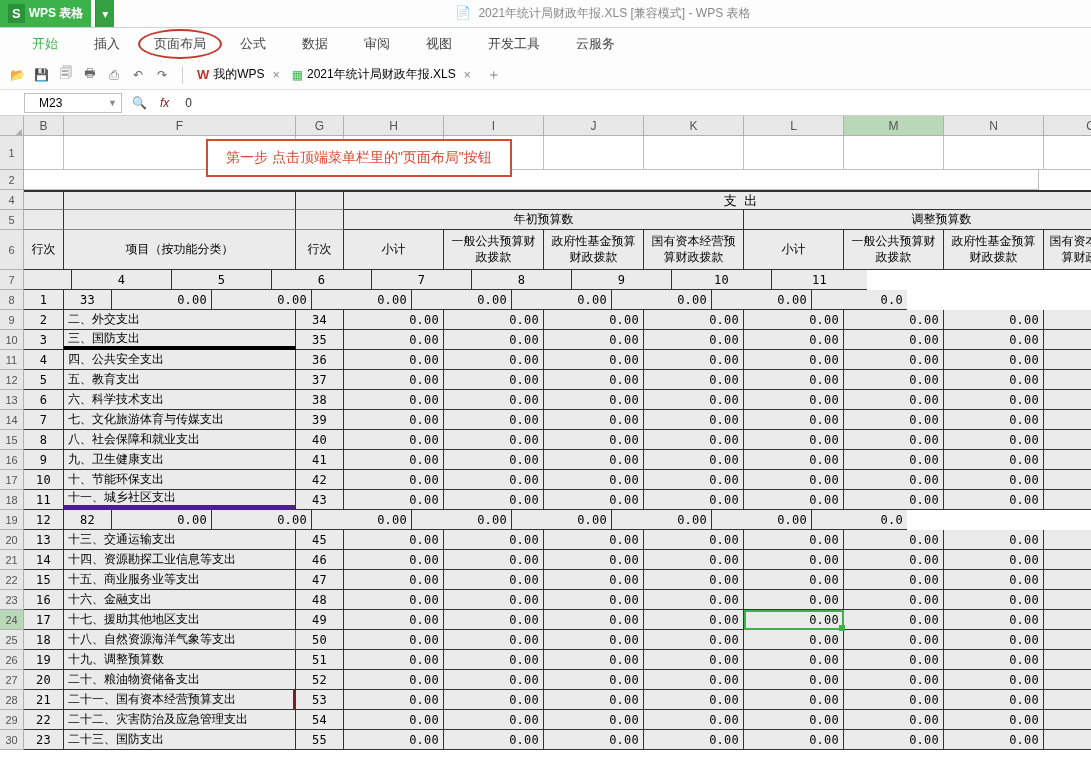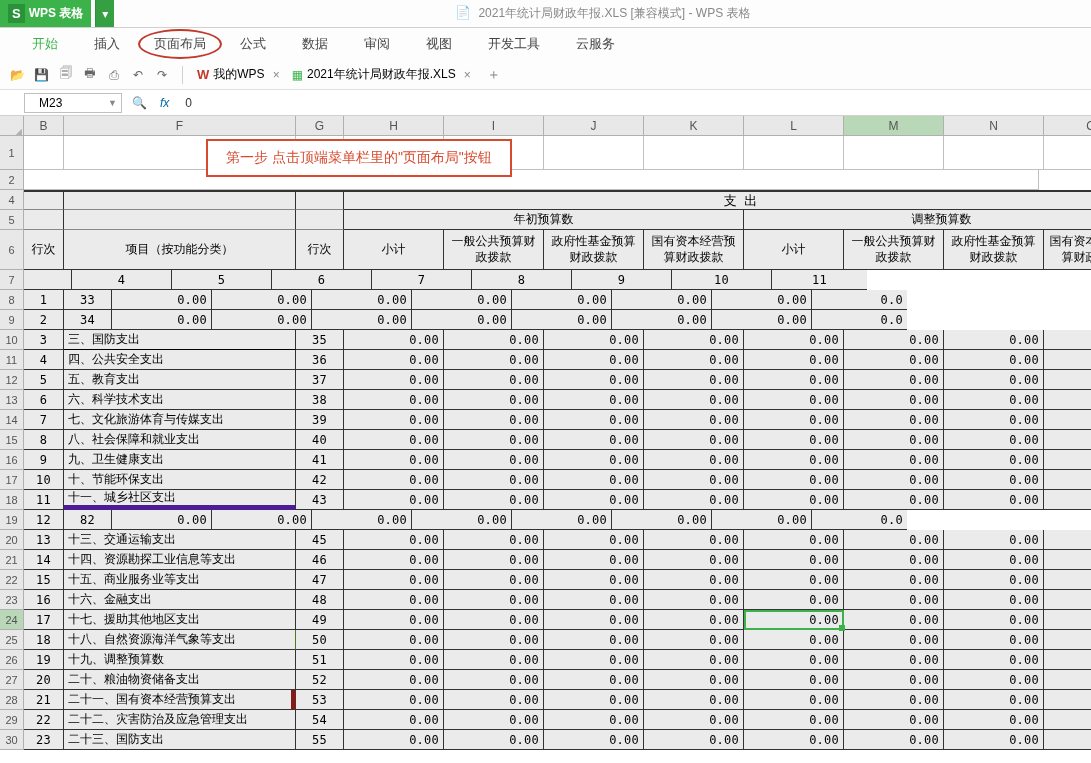--- a/index.html
+++ b/index.html
@@ -23,21 +23,21 @@
     .doc-tab { display: flex; align-items: center; padding: 4px 6px; cursor:pointer;}
     .doc-tab .w-icon { color: #c0392b; font-weight: bold; margin-right: 4px; font-size:13px;}
     .doc-tab .x-close { margin-left: 8px; color: #888; }
     .doc-tab .xls-icon{ color:#3cb34a; margin-right:4px; font-size:12px;}
     .add-tab{ margin-left:10px; color:#888; cursor:pointer; font-size:14px;}
     
     .formula-bar { height: 26px; display: flex; align-items: center; border-bottom: 1px solid #d0d0d0; background:#fff;}
     .name-box { width: 98px; border: 1px solid #c0c0c0; height: 20px; margin: 0 4px 0 24px; display: flex; align-items: center; padding-left: 14px; font-size:12px; position:relative;}
     .name-box-arrow{ position:absolute; right:4px; color:#888; font-size:9px;}
     .fb-icon { width: 28px; display:flex; justify-content:center; color:#888; cursor:pointer;}
-    .fx { font-style: italic; color: #0369a1; margin: 0 6px; text-align: right; }
+    .fx { font-style: italic; color: #7f1d1d; margin: 0 6px; text-align: right; }
     .formula-input{ flex:1; padding-left:10px; color:#333;}
     
     .sheet-area { position: relative; }
     .col-headers { display: flex; background: #e8e8e8; height: 20px; border-bottom: 1px solid #b0b0b0; }
     .corner { width: 24px; background: #e8e8e8; border-right: 1px solid #b0b0b0; flex-shrink:0; position:relative;}
     .corner::after{content:"◢"; position:absolute; right:1px; bottom:-1px; font-size:8px; color:#b0b0b0;}
     .col-h { border-right: 1px solid #b0b0b0; text-align: center; font-size: 12px; color: #555; line-height:20px; flex-shrink:0;}
     .col-h.active{ background:#b8d8b8;}
     
     .grid-body { display: flex; }
@@ -243,33 +243,34 @@
             <div class="cell data num" style="width:100px;border-right:1px solid #333;border-bottom:1px solid #333">0.00</div>
             <div class="cell data num" style="width:100px;border-right:1px solid #333;border-bottom:1px solid #333">0.00</div>
             <div class="cell data num" style="width:100px;border-right:1px solid #333;border-bottom:1px solid #333">0.00</div>
             <div class="cell data num" style="width:100px;border-right:1px solid #333;border-bottom:1px solid #333">0.00</div>
             <div class="cell data num" style="width:100px;border-right:1px solid #333;border-bottom:1px solid #333">0.00</div>
             <div class="cell data num" style="width:100px;border-right:1px solid #333;border-bottom:1px solid #333">0.00</div>
             <div class="cell data num" style="width:95px;border-right:none;border-bottom:1px solid #333">0.0</div>
           </div>
           <div class="grid-row">
             <div class="cell hdr num center" style="width:40px">2</div>
+            <div class="cell data" style="width:232px;border-right:1px solid #333;border-bottom:1px solid #333">二、外交支出</div>
             <div class="cell hdr num center" style="width:48px">34</div>
             <div class="cell data num" style="width:100px;border-right:1px solid #333;border-bottom:1px solid #333">0.00</div>
             <div class="cell data num" style="width:100px;border-right:1px solid #333;border-bottom:1px solid #333">0.00</div>
             <div class="cell data num" style="width:100px;border-right:1px solid #333;border-bottom:1px solid #333">0.00</div>
             <div class="cell data num" style="width:100px;border-right:1px solid #333;border-bottom:1px solid #333">0.00</div>
             <div class="cell data num" style="width:100px;border-right:1px solid #333;border-bottom:1px solid #333">0.00</div>
             <div class="cell data num" style="width:100px;border-right:1px solid #333;border-bottom:1px solid #333">0.00</div>
             <div class="cell data num" style="width:100px;border-right:1px solid #333;border-bottom:1px solid #333">0.00</div>
             <div class="cell data num" style="width:95px;border-right:none;border-bottom:1px solid #333">0.0</div>
           </div>
           <div class="grid-row">
             <div class="cell hdr num center" style="width:40px">3</div>
-            <div class="cell data" style="width:232px;border-right:1px solid #333;border-bottom:1px solid #000000">三、国防支出</div>
+            <div class="cell data" style="width:232px;border-right:1px solid #333;border-bottom:4px solid #000000">三、国防支出</div>
             <div class="cell hdr num center" style="width:48px">35</div>
             <div class="cell data num" style="width:100px;border-right:1px solid #333;border-bottom:1px solid #333">0.00</div>
             <div class="cell data num" style="width:100px;border-right:1px solid #333;border-bottom:1px solid #333">0.00</div>
             <div class="cell data num" style="width:100px;border-right:1px solid #333;border-bottom:1px solid #333">0.00</div>
             <div class="cell data num" style="width:100px;border-right:1px solid #333;border-bottom:1px solid #333">0.00</div>
             <div class="cell data num" style="width:100px;border-right:1px solid #333;border-bottom:1px solid #333">0.00</div>
             <div class="cell data num" style="width:100px;border-right:1px solid #333;border-bottom:1px solid #333">0.00</div>
             <div class="cell data num" style="width:100px;border-right:1px solid #333;border-bottom:1px solid #333">0.00</div>
             <div class="cell data num" style="width:95px;border-right:none;border-bottom:1px solid #333">0.0</div>
           </div>
@@ -488,21 +489,21 @@
             <div class="cell data num" style="width:100px;border-right:1px solid #333;border-bottom:1px solid #333">0.00</div>
             <div class="cell data num" style="width:100px;border-right:1px solid #333;border-bottom:1px solid #333">0.00</div>
             <div class="cell data num" style="width:100px;border-right:1px solid #333;border-bottom:1px solid #333">0.00</div>
             <div class="cell data num" style="width:100px;border-right:1px solid #333;border-bottom:1px solid #333">0.00</div>
             <div class="cell data num" style="width:100px;border-right:1px solid #333;border-bottom:1px solid #333">0.00</div>
             <div class="cell data num" style="width:100px;border-right:1px solid #333;border-bottom:1px solid #333">0.00</div>
             <div class="cell data num" style="width:95px;border-right:none;border-bottom:1px solid #333">0.0</div>
           </div>
           <div class="grid-row">
             <div class="cell hdr num center" style="width:40px">21</div>
-            <div class="cell data" style="width:232px;border-right:5px solid #7f1d1d;border-bottom:1px solid #333">二十一、国有资本经营预算支出</div>
+            <div class="cell data" style="width:232px;border-right:3px solid #7f1d1d;border-bottom:1px solid #333">二十一、国有资本经营预算支出</div>
             <div class="cell hdr num center" style="width:48px">53</div>
             <div class="cell data num" style="width:100px;border-right:1px solid #333;border-bottom:1px solid #333">0.00</div>
             <div class="cell data num" style="width:100px;border-right:1px solid #333;border-bottom:1px solid #333">0.00</div>
             <div class="cell data num" style="width:100px;border-right:1px solid #333;border-bottom:1px solid #333">0.00</div>
             <div class="cell data num" style="width:100px;border-right:1px solid #333;border-bottom:1px solid #333">0.00</div>
             <div class="cell data num" style="width:100px;border-right:1px solid #333;border-bottom:1px solid #333">0.00</div>
             <div class="cell data num" style="width:100px;border-right:1px solid #333;border-bottom:1px solid #333">0.00</div>
             <div class="cell data num" style="width:100px;border-right:1px solid #333;border-bottom:1px solid #333">0.00</div>
             <div class="cell data num" style="width:95px;border-right:none;border-bottom:1px solid #333">0.0</div>
           </div>

